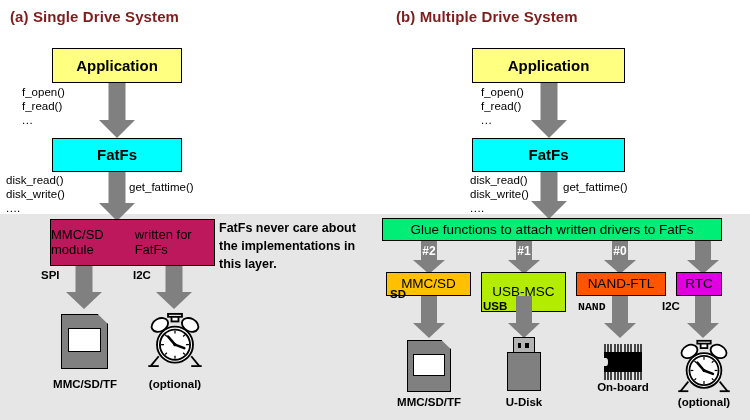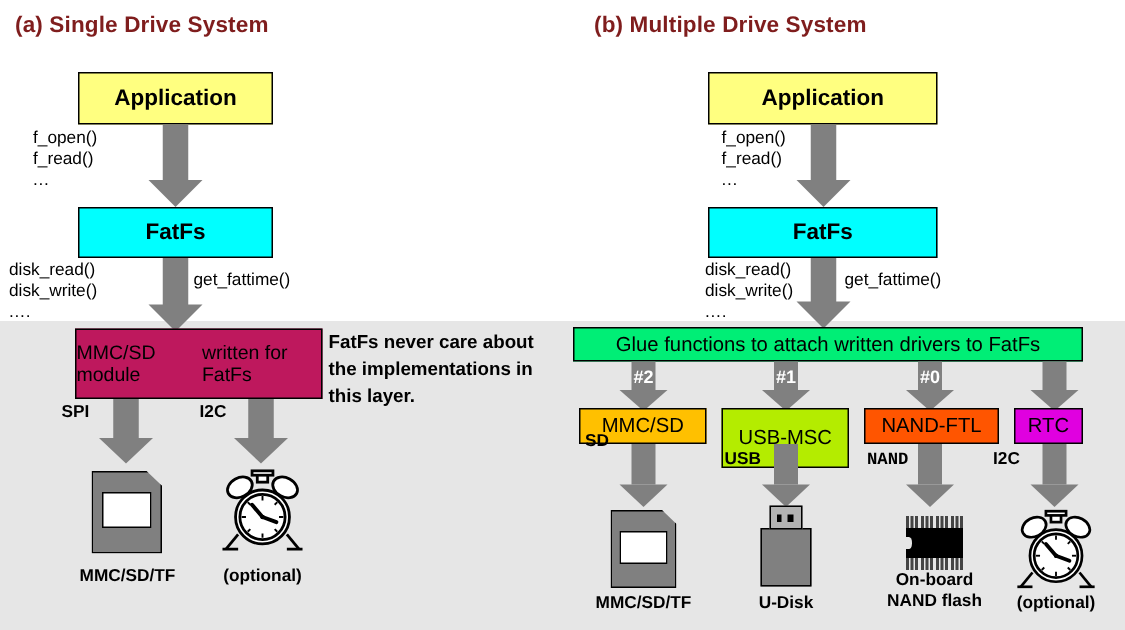--- a/index.html
+++ b/index.html
@@ -350,21 +350,20 @@
         <i></i>
         <i></i>
         <i></i>
         <i></i>
         <i></i>
         <i></i>
     </div>
   </div>
   <div class="caption" style="left:573px;top:381px;width:100px;">
     <div>On-board</div>
-    <div>NAND flash</div>
   </div>
 
   <div class="clockicon" style="left:676px;top:338px;width:56px;height:56px;">
     <svg viewBox="0 0 100 100" xmlns="http://www.w3.org/2000/svg">
       <g stroke="#000" stroke-width="3.2" fill="#ffffff">
         <ellipse cx="24" cy="24" rx="15" ry="11" transform="rotate(-28 24 24)"></ellipse>
         <ellipse cx="76" cy="24" rx="15" ry="11" transform="rotate(28 76 24)"></ellipse>
         <rect x="44" y="9" width="12" height="9"></rect>
         <rect x="38" y="5" width="24" height="5"></rect>
         <line x1="22" y1="78" x2="8" y2="95"></line>

